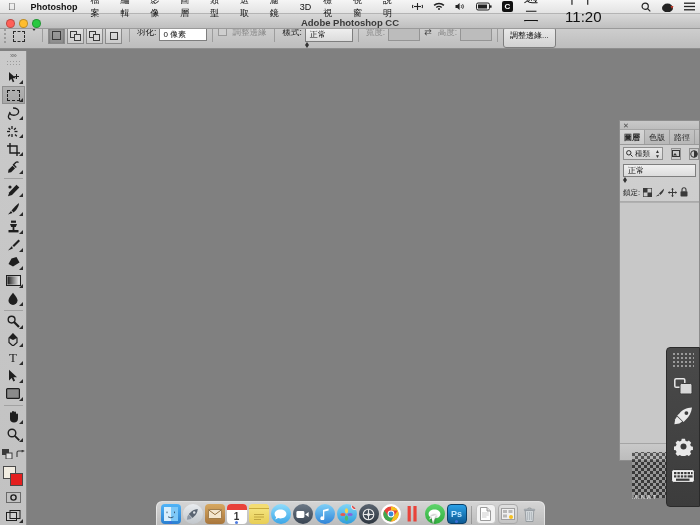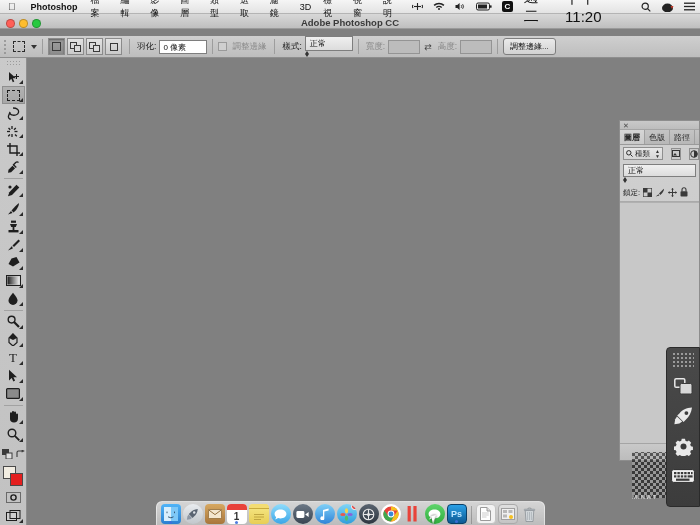--- a/index.html
+++ b/index.html
@@ -40,24 +40,24 @@
   .tb-lights{ display:flex; gap:4px; padding-left:6px; }
   .light{ width:9px; height:9px; border-radius:50%; border:1px solid rgba(0,0,0,.25); }
   .l-red{background:#ff5f57;} .l-yel{background:#ffbd2e;} .l-grn{background:#28c940;}
   .tb-title{
     position:absolute; left:0; right:0; text-align:center;
     font-size:9.5px; color:#3a3a3a; font-weight:bold; pointer-events:none;
   }
 
   
   .optbar{
-    position:absolute; left:0; top:36px; width:700px; height:22px;
+    position:absolute; left:0; top:27px; width:700px; height:22px;
     background:linear-gradient(#cfcfcf,#bdbdbd);
     border-bottom:1px solid #8e8e8e;
-    display:flex; align-items:center; z-index:35; font-size:8.5px; color:#1c1c1c;
+    display:flex; z-index:35; font-size:8.5px; color:#1c1c1c;
   }
   .grip{ width:9px; height:18px; display:flex; flex-direction:column;
          justify-content:center; align-items:center; gap:2px; }
   .grip i{ width:2px; height:2px; background:#8d8d8d; border-radius:50%; display:block; }
   .opt-tool{
     width:20px; height:18px; display:flex; align-items:center; justify-content:center;
   }
   .marq{ width:12px; height:11px; border:1px dashed #2b2b2b; }
   .tri{ width:0;height:0;border-left:3px solid transparent;border-right:3px solid transparent;
         border-top:4px solid #333; margin-left:2px;}

